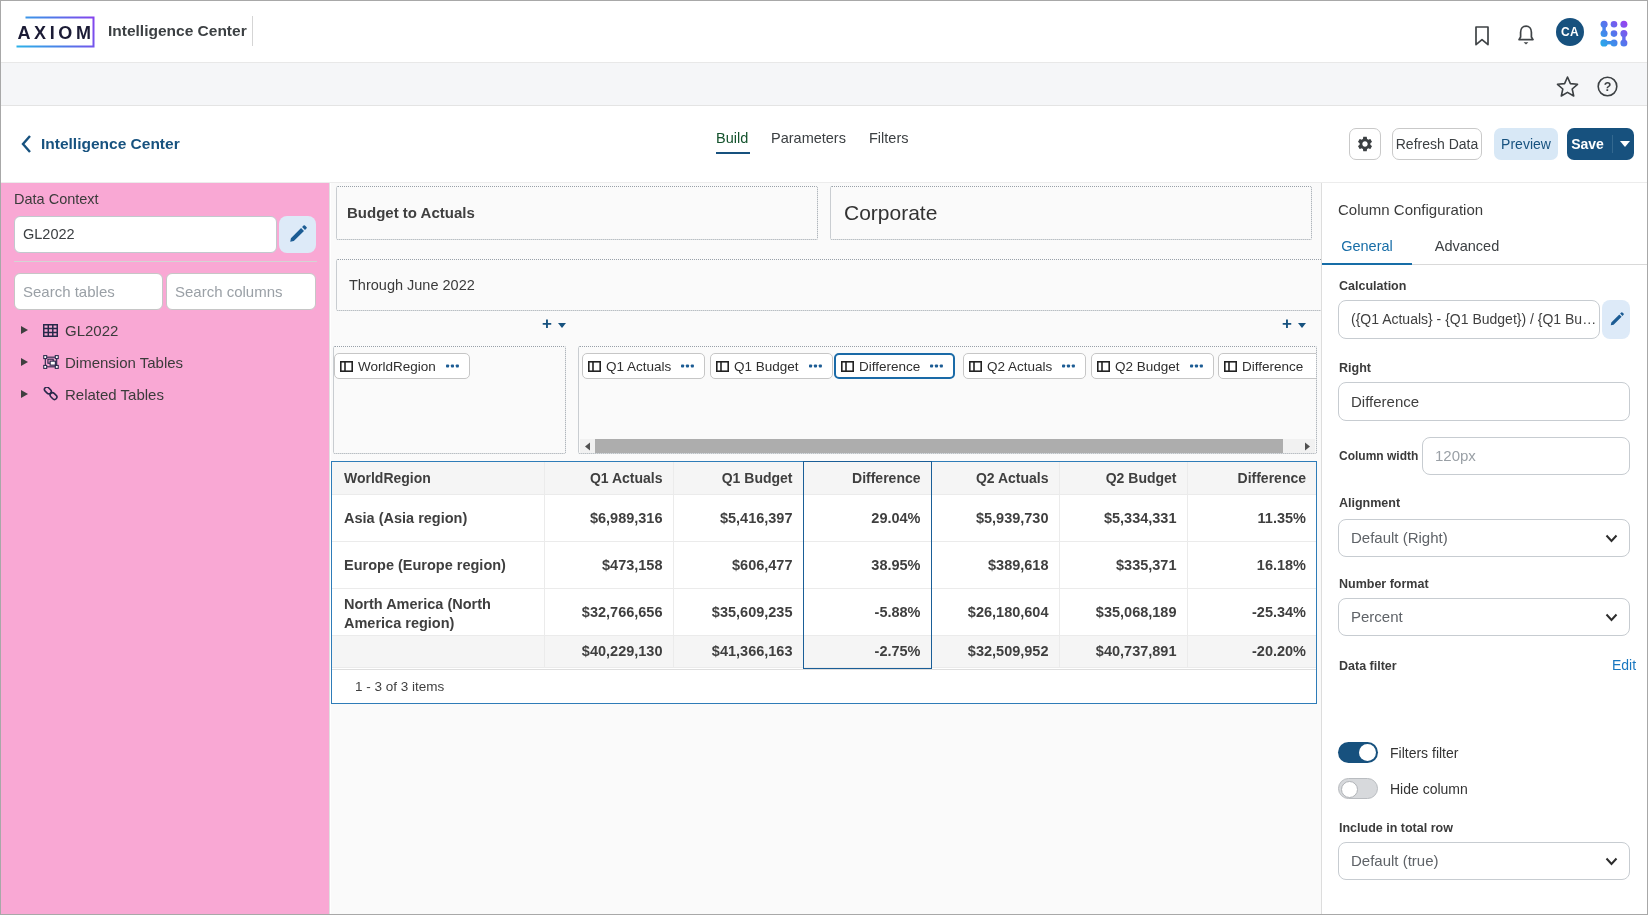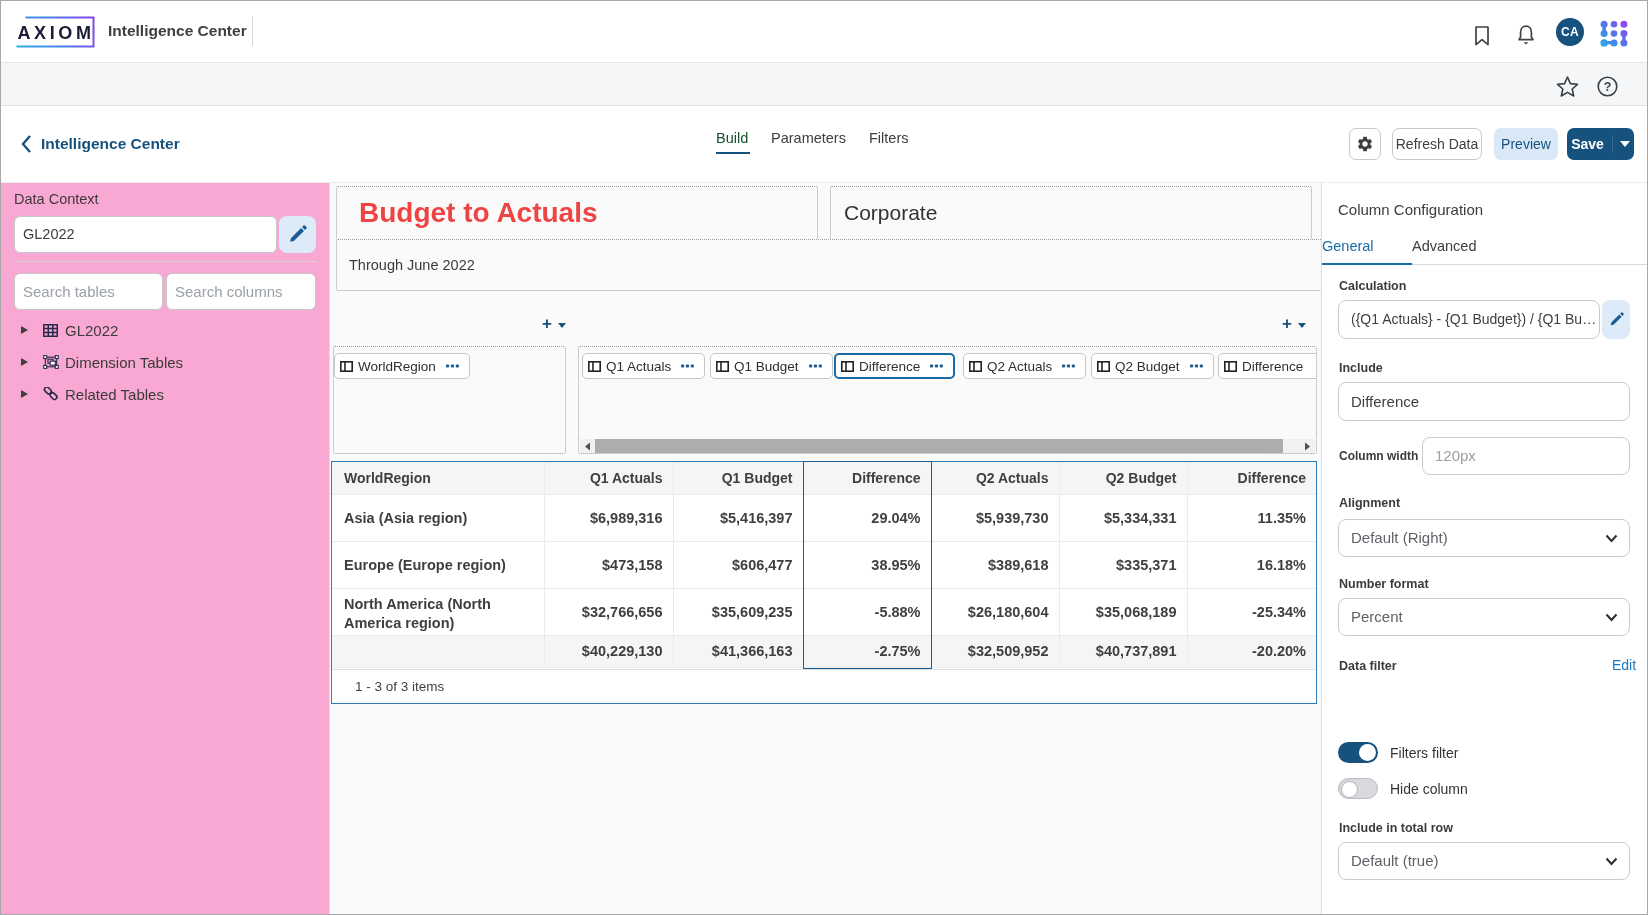--- a/index.html
+++ b/index.html
@@ -38,22 +38,22 @@
 .srch{position:absolute;top:90px;height:37px;border:1px solid #c6c6c6;border-radius:6px;background:#fff;font-size:15px;color:#9aa0a6;line-height:35px;padding-left:8px}
 .treerow{position:absolute;left:0;display:flex;align-items:center;height:22px}
 .treerow .caret{width:0;height:0;border-left:7px solid #3f3f3f;border-top:4.5px solid transparent;border-bottom:4.5px solid transparent;margin-left:21px}
 .treerow .ticon{margin-left:14px;display:flex;width:17px;justify-content:center}
 .treerow .tlabel{margin-left:6px;font-size:15px;color:#3b3b3b}
 
 #canvas{position:absolute;left:331px;top:183px;width:990px;height:731px;background:#fafafa}
 .dashed{position:absolute;border:1px dotted #98a0a8;border-radius:2px;background:#fafafa}
 #dbox1{left:5px;top:3px;width:482px;height:54px}
 #dbox2{left:499px;top:3px;width:482px;height:54px}
-#dbox3{left:5px;top:56px;width:1011px;height:52px}
-#dbox1 .t{position:absolute;left:22px;top:0;line-height:51px;font-size:28px;font-weight:bold;color:#ef4444}
+#dbox3{left:5px;top:76px;width:1011px;height:52px}
+#dbox1 .t{position:absolute;left:10px;top:0;line-height:51px;font-size:15px;font-weight:bold;color:#404040}
 #dbox2 .t{position:absolute;left:13px;top:0;line-height:51px;font-size:21px;color:#333}
 #dbox3 .t{position:absolute;left:12px;top:0;line-height:50px;font-size:14.5px;color:#3b3b3b}
 .addctl{position:absolute;color:#17527f;font-size:17px;font-weight:bold;display:flex;align-items:center}
 .addctl .cv{width:0;height:0;border-top:5px solid #17527f;border-left:4.5px solid transparent;border-right:4.5px solid transparent;margin-left:6px;margin-top:3px}
 #chipzoneL{left:2px;top:163px;width:233px;height:108px}
 #chipzoneR{left:247px;top:163px;width:739px;height:108px;overflow:hidden}
 .chip{position:absolute;top:6px;height:26px;background:#fff;border:1px solid #c6c6c6;border-radius:5px;display:flex;align-items:center;font-size:13.5px;color:#2f2f2f}
 .chip .cicon{margin-left:5px;display:flex}
 .chip .clabel{margin-left:5px}
 .chip .dots{margin-left:10px;margin-right:10px;display:flex}
@@ -70,21 +70,21 @@
 #dtable th{background:#f5f5f5;font-weight:bold;height:32px;font-size:14px}
 #dtable td{height:47px}
 #dtable .c0{text-align:left}
 #dtable tr.total td{background:#f5f5f5;font-weight:bold;height:32px}
 #tfoot{position:absolute;left:0;top:207px;width:984px;height:34px;border-top:1px solid #dedede;font-size:13.5px;color:#3f3f3f;line-height:34px;padding-left:23px;background:#fff}
 #colsel{position:absolute;left:471px;top:-1px;width:129px;height:208px;border:1px solid #1a5e97;pointer-events:none}
 
 #rpanel{position:absolute;left:1321px;top:183px;width:327px;height:731px;background:#fff;border-left:1px solid #ddd}
 #rpanel .title{position:absolute;left:16px;top:18px;font-size:15px;font-weight:normal;color:#3b3b3b}
 #rtabs{position:absolute;left:0;top:52px;width:327px;height:30px;border-bottom:1px solid #d9d9d9}
-#rtabs .rtab{position:absolute;top:3px;font-size:14.5px;color:#3c4043;}
+#rtabs .rtab{position:absolute;top:3px;font-size:14.5px;color:#3c4043;text-align:center}
 #rtabs .g{left:0px;width:90px;color:#176da7}
 #rtabs .a{left:90px;width:110px}
 #rtabs .uline{position:absolute;left:0;top:28px;width:90px;height:2px;background:#176da7}
 .rlabel{position:absolute;left:17px;font-size:12.5px;font-weight:bold;color:#3b3b3b}
 .rinput{position:absolute;left:16px;width:292px;height:39px;border:1px solid #c7ccd1;border-radius:8px;background:#fff;font-size:15px;color:#3f3f3f;line-height:37px;padding-left:12px;white-space:nowrap;overflow:hidden;text-overflow:ellipsis}
 .rsel{position:absolute;left:16px;width:292px;height:38px;border:1px solid #c7ccd1;border-radius:8px;background:#fff;font-size:15px;color:#5f6368;line-height:36px;padding-left:12px}
 .rsel .chev{position:absolute;right:11px;top:14px;width:13px;height:9px}
 .toggle{position:absolute;left:16px;width:40px;height:21px;border-radius:11px}
 .toggle .knob{position:absolute;top:2px;width:17px;height:17px;border-radius:50%;background:#fff}
 .ton{background:#17517e}
@@ -445,21 +445,21 @@
     <div class="rtab a">Advanced</div>
     <div class="uline"></div>
   </div>
   <div class="rlabel" style="top:96px">Calculation</div>
   <div class="rinput" style="top:117px;width:262px;font-size:14px;padding-right:2px">({Q1 Actuals} - {Q1 Budget}) / {Q1 Budget}</div>
   <div class="abs" style="left:280px;top:117px;width:28px;height:39px;background:#ddeaf8;border-radius:8px;display:flex;align-items:center;justify-content:center">
     <svg width="15" height="15" viewBox="0 0 17 17">
           <path d="M2 15 L2.6 11.8 L11.7 2.7 L14.3 5.3 L5.2 14.4 Z M12.6 1.8 L13.9 0.5 A0.9 0.9 0 0 1 15.2 0.5 L16.5 1.8 A0.9 0.9 0 0 1 16.5 3.1 L15.2 4.4 Z" fill="#1c5c94"></path>
         </svg>
   </div>
-  <div class="rlabel" style="top:178px">Include</div>
+  <div class="rlabel" style="top:178px">Right</div>
   <div class="rinput" style="top:199px">Difference</div>
   <div class="rlabel" style="top:266px;font-size:12px">Column width</div>
   <div class="rsel" style="left:100px;top:254px;width:208px;color:#9aa0a6">120px</div>
   <div class="rlabel" style="top:313px">Alignment</div>
   <div class="rsel" style="top:336px">Default (Right)
     <svg class="chev" viewBox="0 0 13 9">
           <path d="M1.5 1.5 L6.5 7 L11.5 1.5" fill="none" stroke="#2d2d2d" stroke-width="2"></path>
         </svg>
   </div>
   <div class="rlabel" style="top:394px">Number format</div>

